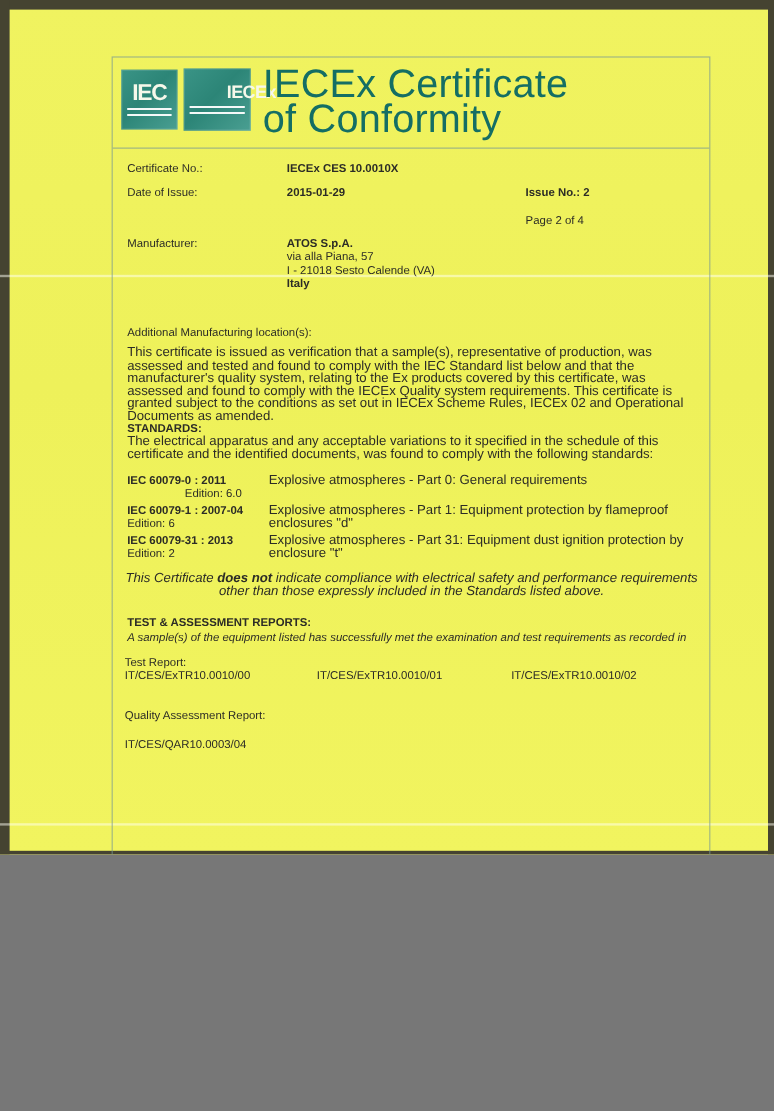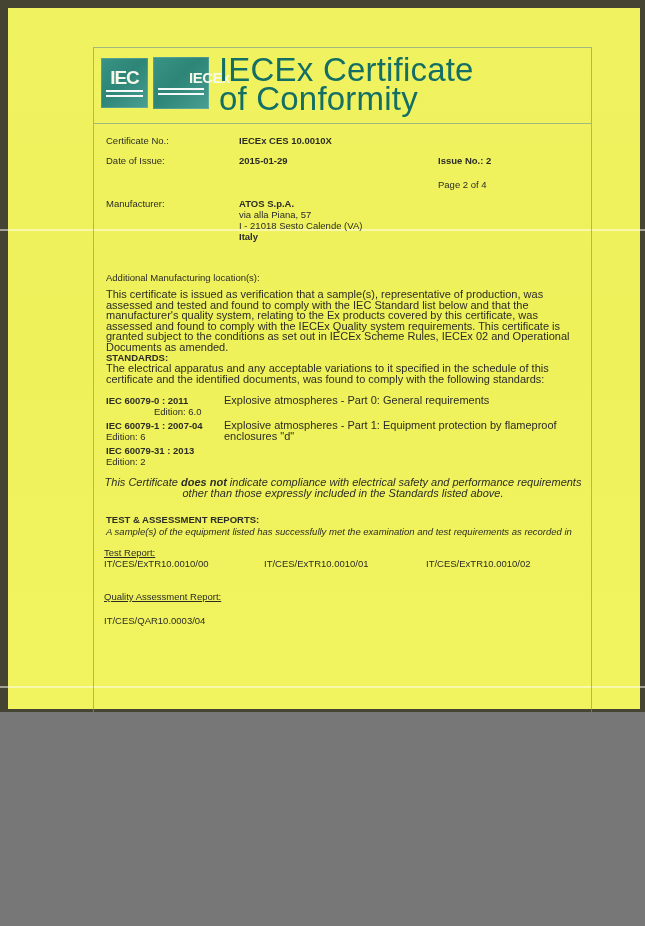--- a/index.html
+++ b/index.html
@@ -49,21 +49,21 @@
   .cert-title{
     position:absolute;left:125px;right:6px;top:7px;text-align:left;
     color:var(--accent-teal);font-weight:normal;font-size:33px;line-height:29px;
     letter-spacing:0.2px;
   }
 
   .t{position:absolute;font-size:9.5px;line-height:11px;color:var(--ink);white-space:nowrap;}
   .wrap{white-space:normal;}
   .b{font-weight:bold;}
   .i{font-style:italic;}
-  .u{text-decoration:underline;}
+  .u{}
   .center{text-align:center;}
   .para{font-size:11px;line-height:10.6px;}
 </style>
 </head>
 <body>
 
 <div class="screen">
 
   <div class="edge-top"></div>
   <div class="edge-left"></div>
@@ -111,20 +111,21 @@
 
     <div class="t b" style="left:12px;top:347px;">IEC 60079-0 : 2011</div>
     <div class="t wrap para" style="left:130px;top:347px;width:360px;">Explosive atmospheres - Part 0: General requirements</div>
     <div class="t" style="left:12px;top:358px;margin-left:48px;">Edition: 6.0</div>
 
     <div class="t b" style="left:12px;top:372px;">IEC 60079-1 : 2007-04</div>
     <div class="t wrap para" style="left:130px;top:372px;width:360px;">Explosive atmospheres - Part 1: Equipment protection by flameproof enclosures "d"</div>
     <div class="t" style="left:12px;top:383px;">Edition: 6</div>
 
     <div class="t b" style="left:12px;top:397px;">IEC 60079-31 : 2013</div>
+    <div class="t wrap para" style="left:130px;top:397px;width:360px;">Explosive atmospheres - Part 31: Equipment dust ignition protection by enclosure "t"</div>
     <div class="t" style="left:12px;top:408px;">Edition: 2</div>
 
     <div class="t wrap para i center" style="left:10px;top:429px;width:478px;">
       <span>This Certificate </span><span class="b">does not</span><span> indicate compliance with electrical safety and performance requirements other than those expressly included in the Standards listed above.</span>
     </div>
 
     <div class="t b" style="left:12px;top:466px;">TEST &amp; ASSESSMENT REPORTS:</div>
     <div class="t i" style="left:12px;top:478px;">A sample(s) of the equipment listed has successfully met the examination and test requirements as recorded in</div>
 
     <div class="t u" style="left:10px;top:499px;">Test Report:</div>

